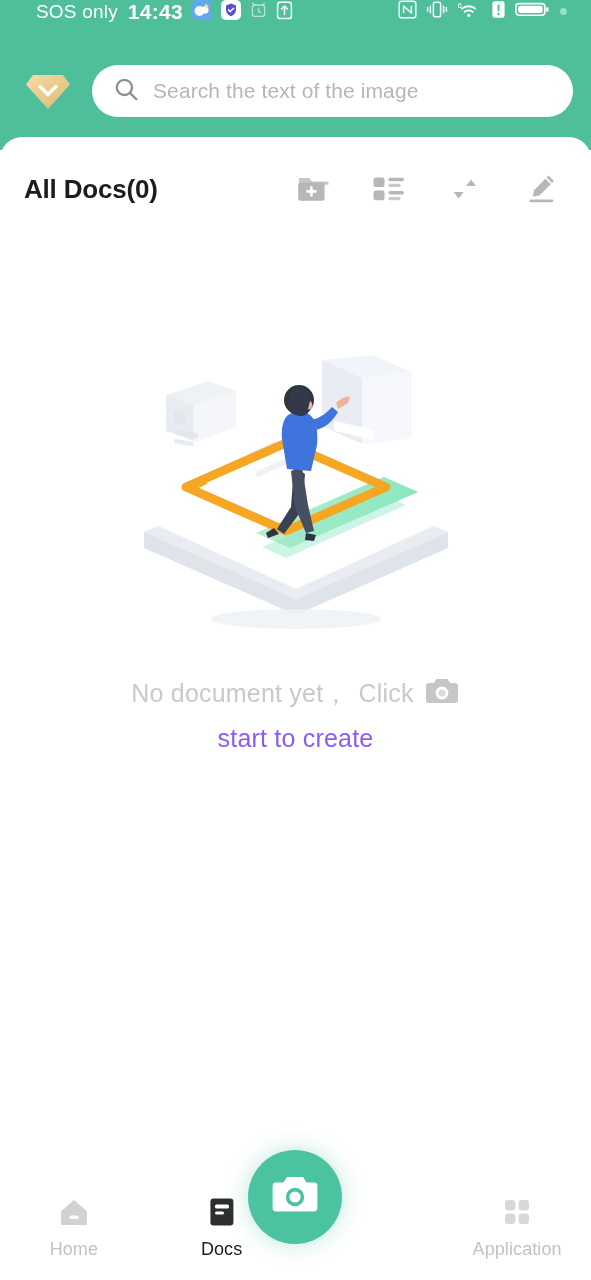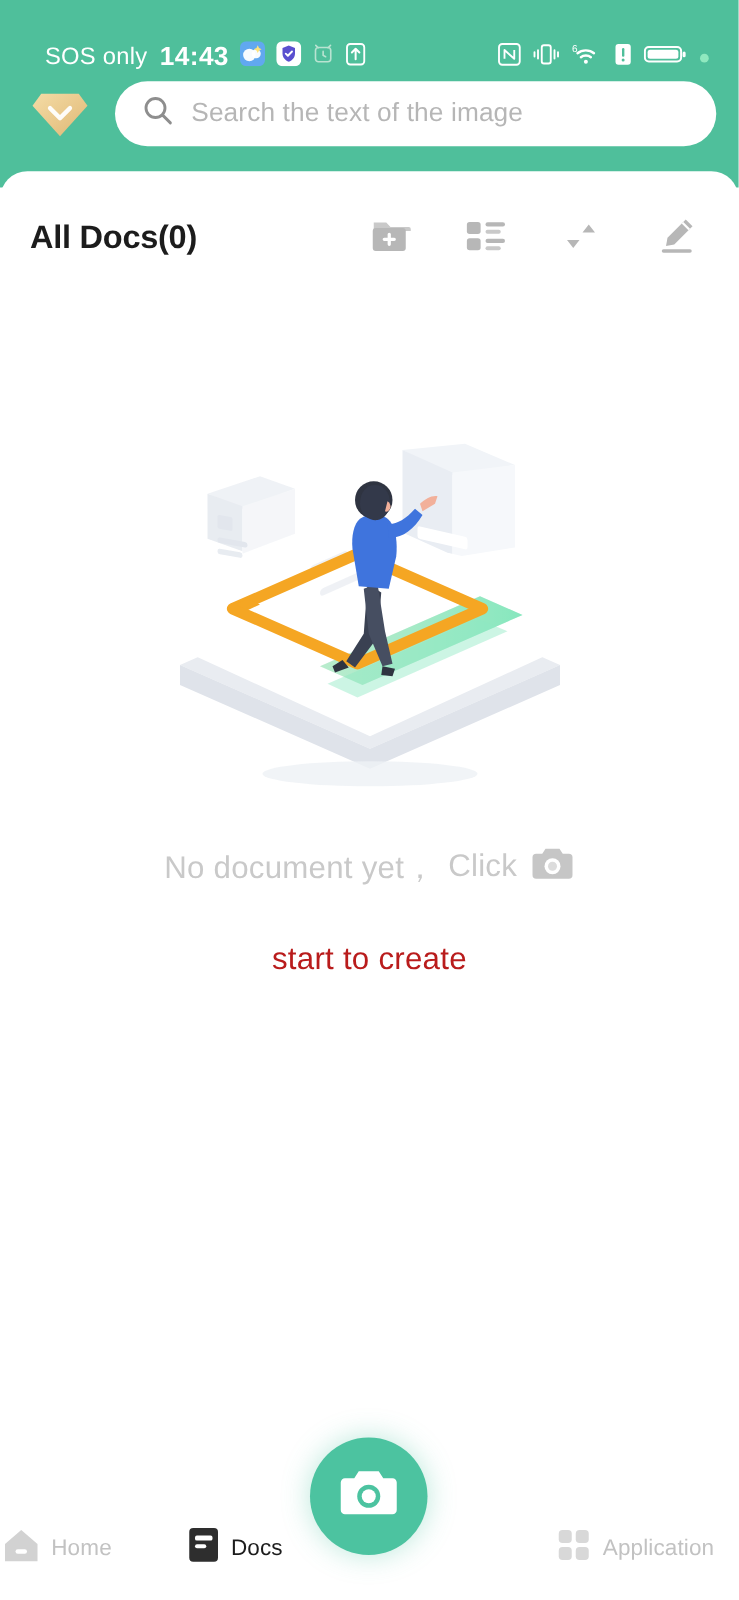--- a/index.html
+++ b/index.html
@@ -26,21 +26,21 @@
     z-index: 1;
   }
 
   
   .statusbar {
     position: absolute;
     top: 0; left: 0;
     width: 591px;
     height: 58px;
     display: flex;
-    align-items: flex-end;
+    align-items: flex-start;
     justify-content: space-between;
     padding: 0 24px 0 36px;
   }
   .status-left {
     display: flex;
     align-items: center;
     gap: 9px;
   }
   .sos-text {
     color: #ffffff;
@@ -165,22 +165,22 @@
     justify-content: center;
     gap: 10px;
   }
   .empty-text {
     color: #c9c9c9;
     font-size: 25px;
     font-weight: 400;
     letter-spacing: 0.2px;
   }
   .empty-line2 {
-    margin-top: 42px;
-    color: #b91c1c;
+    margin-top: 14px;
+    color: #8b5cf6;
     font-size: 25px;
     font-weight: 400;
     letter-spacing: 0.2px;
   }
 
   
   .bottom-nav {
     position: absolute;
     left: 0;
     bottom: 0;
@@ -188,21 +188,21 @@
     height: 98px;
     background: #ffffff;
     display: flex;
     align-items: flex-start;
     z-index: 5;
   }
   .nav-item {
     flex: 1 1 0;
     height: 98px;
     display: flex;
-    flex-direction: row;
+    flex-direction: column;
     align-items: center;
     justify-content: flex-start;
     padding-top: 14px;
     gap: 7px;
   }
   .nav-item.spacer { visibility: hidden; }
   .nav-label {
     font-size: 18px;
     color: #c2c2c2;
     letter-spacing: 0.1px;

